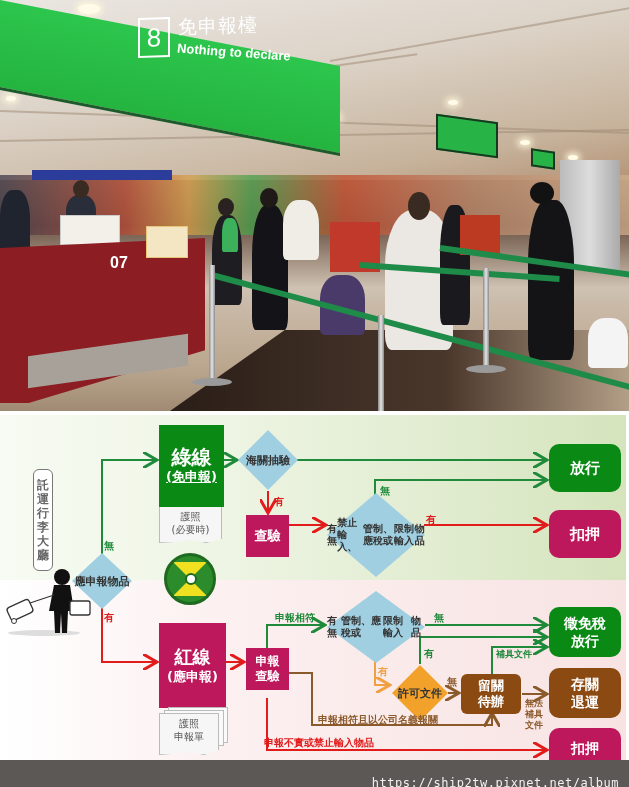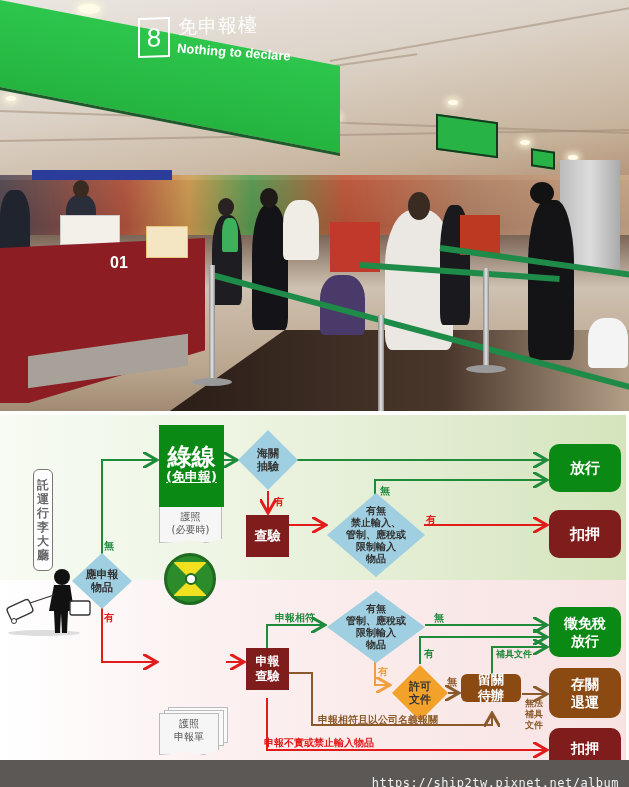--- a/index.html
+++ b/index.html
@@ -44,26 +44,26 @@
     
     .diagram { position: absolute; left: 0; top: 415px; width: 626px; height: 345px; overflow: hidden; }
     .bg-green { position: absolute; left: 0; top: 0; width: 626px; height: 165px;
       background: linear-gradient(90deg, #f7fbf3 0%, #eef5e4 35%, #e1ecd0 70%, #d5e4bc 100%); }
     .bg-pink { position: absolute; left: 0; top: 165px; width: 626px; height: 180px;
       background: linear-gradient(90deg, #ffffff 0%, #fcf0f0 35%, #f8e3e3 100%); }
 
     .node { position: absolute; display: flex; align-items: center; justify-content: center; text-align: center; color: #fff; font-weight: bold; }
     .node span { display: block; }
     .box-green { background: #0a8a14; }
-    .box-red { background: #7f1d1d; }
+    .box-red { background: #be185d; }
     .box-brown { background: #8b4a12; }
     .rounded { border-radius: 10px; }
     .diamond { position: absolute; }
     .diamond .shape { position: absolute; left: 0; top: 0; width: 100%; height: 100%; clip-path: polygon(50% 0, 100% 50%, 50% 100%, 0 50%); }
-    .diamond .txt { position: absolute; left: 0; top: 0; width: 100%; height: 100%; display: flex; flex-direction: column; align-items: center; justify-content: center; text-align: left; font-size: 11px; line-height: 13px; color: #333; font-weight: bold; }
+    .diamond .txt { position: absolute; left: 0; top: 0; width: 100%; height: 100%; display: flex; align-items: center; justify-content: center; text-align: left; font-size: 11px; line-height: 13px; color: #333; font-weight: bold; }
     .doc { position: absolute; background: #f6f6f6; border: 1px solid #bbb; border-top: none; color: #555; font-size: 10px; line-height: 13px; text-align: center; padding-top: 3px;
       clip-path: polygon(0 0, 100% 0, 100% 88%, 75% 100%, 50% 92%, 25% 97%, 0 100%); }
     .doc-stack { position: absolute; border: 1px solid #bbb; background: #fafafa; }
     .lbl { position: absolute; font-size: 10px; font-weight: bold; white-space: nowrap; }
     .lbl-green { color: #1e8a3a; }
     .lbl-red { color: #e21b1b; }
     .lbl-brown { color: #8b5a2b; }
     .lbl-orange { color: #f0a040; }
     svg.lines { position: absolute; left: 0; top: 0; width: 626px; height: 345px; }
 
@@ -126,21 +126,21 @@
   <div class="person" style="left:440px;top:205px;width:30px;height:120px;background:#1a1a1e;"></div>
   <div class="person" style="left:528px;top:200px;width:46px;height:160px;background:#141416;"></div>
   <div class="head" style="left:530px;top:182px;width:24px;height:22px;background:#121212;"></div>
   <div class="person" style="left:588px;top:318px;width:40px;height:50px;background:#f4f4f4;"></div>
 
   <div class="red-counter2"></div>
   <div class="red-counter3"></div>
   <div class="counter-top"></div>
   <div class="counter"></div>
   <div class="counter-sign"></div>
-  <div class="counter-num">01</div>
+  <div class="counter-num">07</div>
   <div class="counter-base"></div>
 
   <div class="belt" style="left:212px;top:272px;width:440px;transform:rotate(15deg);"></div>
   <div class="belt" style="left:440px;top:245px;width:200px;transform:rotate(8deg);"></div>
   <div class="belt" style="left:360px;top:262px;width:200px;transform:rotate(4deg);"></div>
   <div class="post" style="left:209px;top:265px;height:120px;"></div>
   <div class="post-base" style="left:192px;top:378px;"></div>
   <div class="post" style="left:378px;top:315px;height:96px;"></div>
   <div class="post" style="left:483px;top:268px;height:100px;"></div>
   <div class="post-base" style="left:466px;top:365px;"></div>
@@ -226,21 +226,21 @@
     <div class="shape" style="background:#9fcfe0;"></div>
     <div class="txt">
       <span>應申報</span>
       <span>物品</span>
     </div>
   </div>
   <div class="lbl lbl-green" style="left:104px;top:124px;">無</div>
   <div class="lbl lbl-red" style="left:104px;top:196px;">有</div>
 
   <div class="node box-green" style="left:159px;top:10px;width:65px;height:82px;flex-direction:column;">
-    <span style="font-size:24px;line-height:22px;">綠線</span>
+    <span style="font-size:20px;line-height:22px;">綠線</span>
     <span style="font-size:13px;line-height:18px;text-decoration:underline;">(免申報)</span>
   </div>
   <div class="doc" style="left:159px;top:92px;width:63px;height:36px;">
     <div>護照</div>
     <div>(必要時)</div>
   </div>
 
   <div class="diamond" style="left:238px;top:15px;width:60px;height:60px;">
     <div class="shape" style="background:#9fcfe0;"></div>
     <div class="txt">
@@ -272,20 +272,24 @@
   </div>
   <div class="node box-red rounded" style="left:549px;top:95px;width:72px;height:48px;font-size:15px;">
     <span>扣押</span>
   </div>
 
   <div class="seal">
     <div class="seal-inner"></div>
     <div class="seal-flower"></div>
   </div>
 
+  <div class="node box-red" style="left:159px;top:208px;width:67px;height:85px;flex-direction:column;">
+    <span style="font-size:18px;line-height:22px;">紅線</span>
+    <span style="font-size:13px;line-height:18px;">(應申報)</span>
+  </div>
   <div class="doc-stack" style="left:168px;top:292px;width:60px;height:36px;"></div>
   <div class="doc-stack" style="left:164px;top:295px;width:60px;height:36px;"></div>
   <div class="doc" style="left:159px;top:298px;width:60px;height:42px;border-top:1px solid #bbb;">
     <div>護照</div>
     <div>申報單</div>
   </div>
 
   <div class="node box-red" style="left:246px;top:233px;width:43px;height:42px;font-size:12px;flex-direction:column;line-height:15px;">
     <span>申報</span>
     <span>查驗</span>
@@ -307,21 +311,21 @@
 
   <div class="diamond" style="left:392px;top:250px;width:56px;height:56px;">
     <div class="shape" style="background:#f2a22b;"></div>
     <div class="txt">
       <span>許可</span>
       <span>文件</span>
     </div>
   </div>
   <div class="lbl lbl-brown" style="left:447px;top:260px;">無</div>
 
-  <div class="node box-brown rounded" style="left:461px;top:259px;width:60px;height:28px;font-size:13px;flex-direction:column;line-height:16px;border-radius:6px;">
+  <div class="node box-brown rounded" style="left:461px;top:259px;width:60px;height:40px;font-size:13px;flex-direction:column;line-height:16px;border-radius:6px;">
     <span>留關</span>
     <span>待辦</span>
   </div>
   <div class="lbl lbl-green" style="left:496px;top:233px;font-size:9px;">補具文件</div>
   <div class="lbl lbl-brown" style="left:525px;top:283px;font-size:9px;line-height:11px;text-align:center;">
     <div>無法</div>
     <div>補具</div>
     <div>文件</div>
   </div>
   <div class="lbl lbl-brown" style="left:318px;top:298px;">申報相符且以公司名義報關</div>

